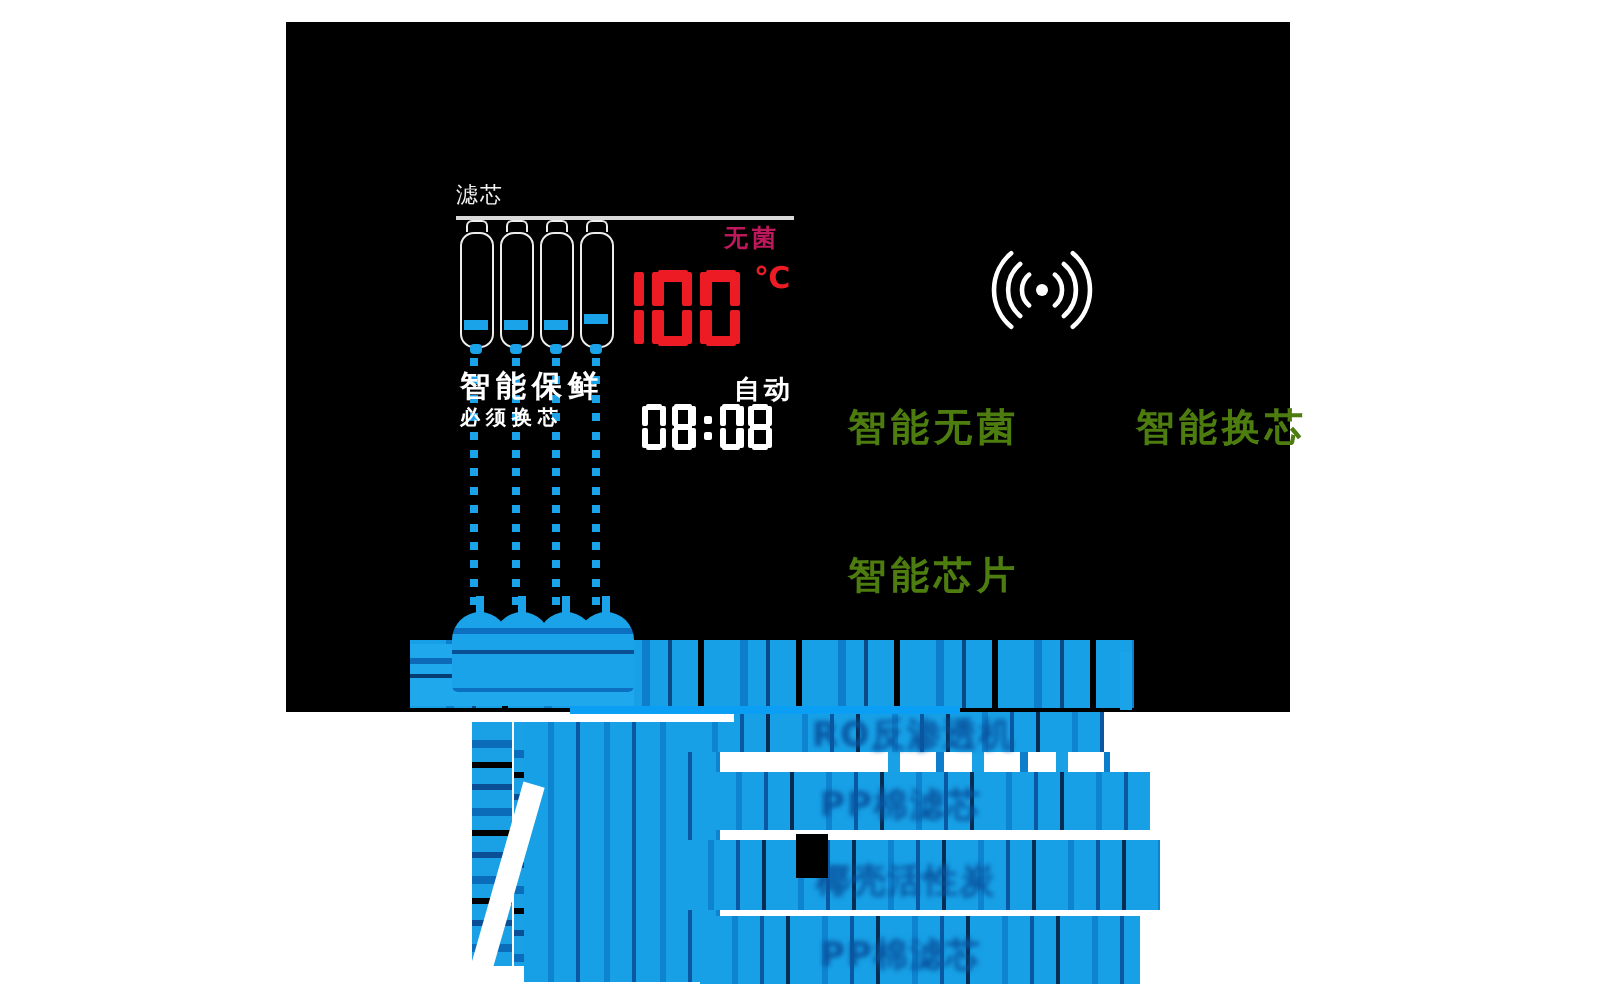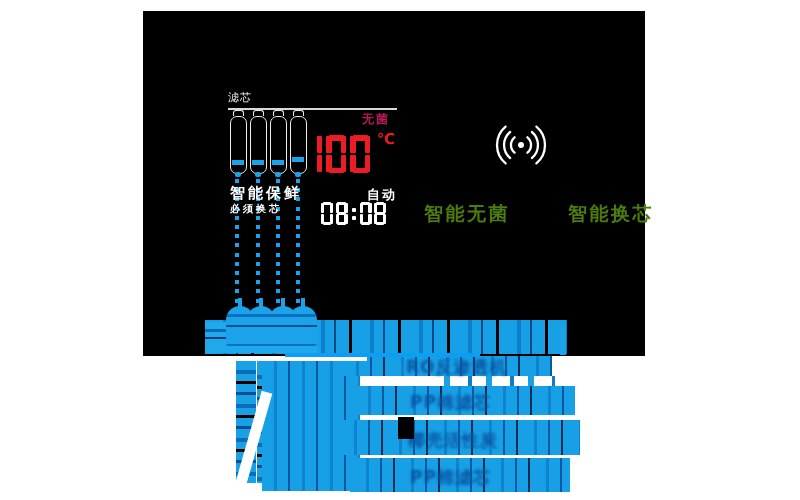--- a/index.html
+++ b/index.html
@@ -224,20 +224,21 @@
       <path d="M 44.9 19 A 17 17 0 0 1 44.9 45"></path>
       <path d="M 18.6 13.6 A 24 24 0 0 0 18.6 50.4"></path>
       <path d="M 49.4 13.6 A 24 24 0 0 1 49.4 50.4"></path>
     </g>
     <circle cx="34" cy="32" r="3" fill="#fff"></circle>
   </svg>
 
   <div id="features">
     <span>智能无菌</span>
     <span>智能换芯</span>
+    <span>智能芯片</span>
   </div>
 
   <div class="g" id="band-main"></div>
   <div class="g" id="band-core"></div>
   <div class="g" id="band-bar"></div>
 
   <div class="g bot-nub n1"></div>
   <div class="g bot-nub n2"></div>
   <div class="g bot-nub n3"></div>
   <div class="g bot-nub n4"></div>

